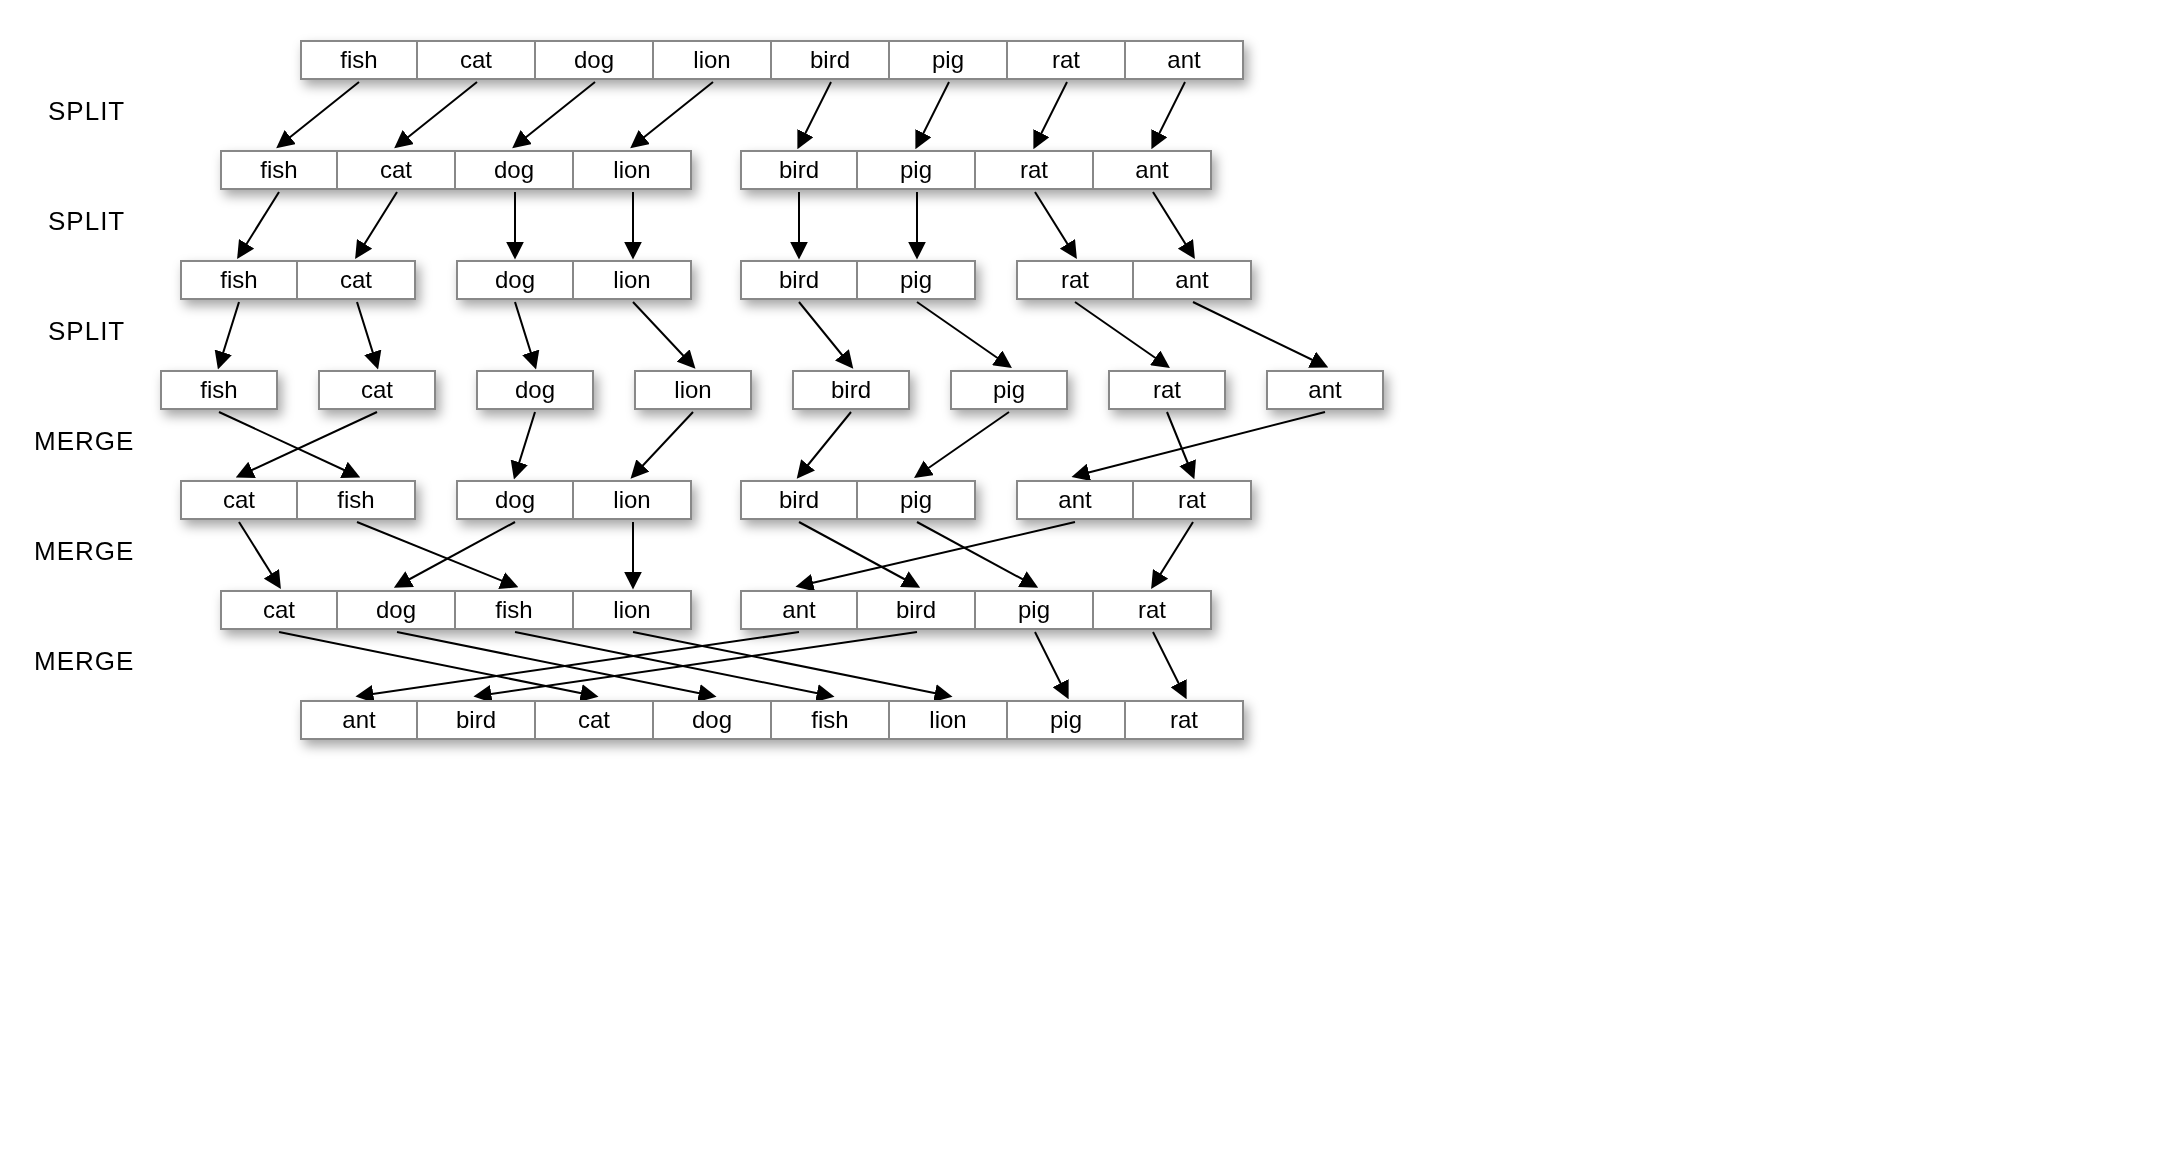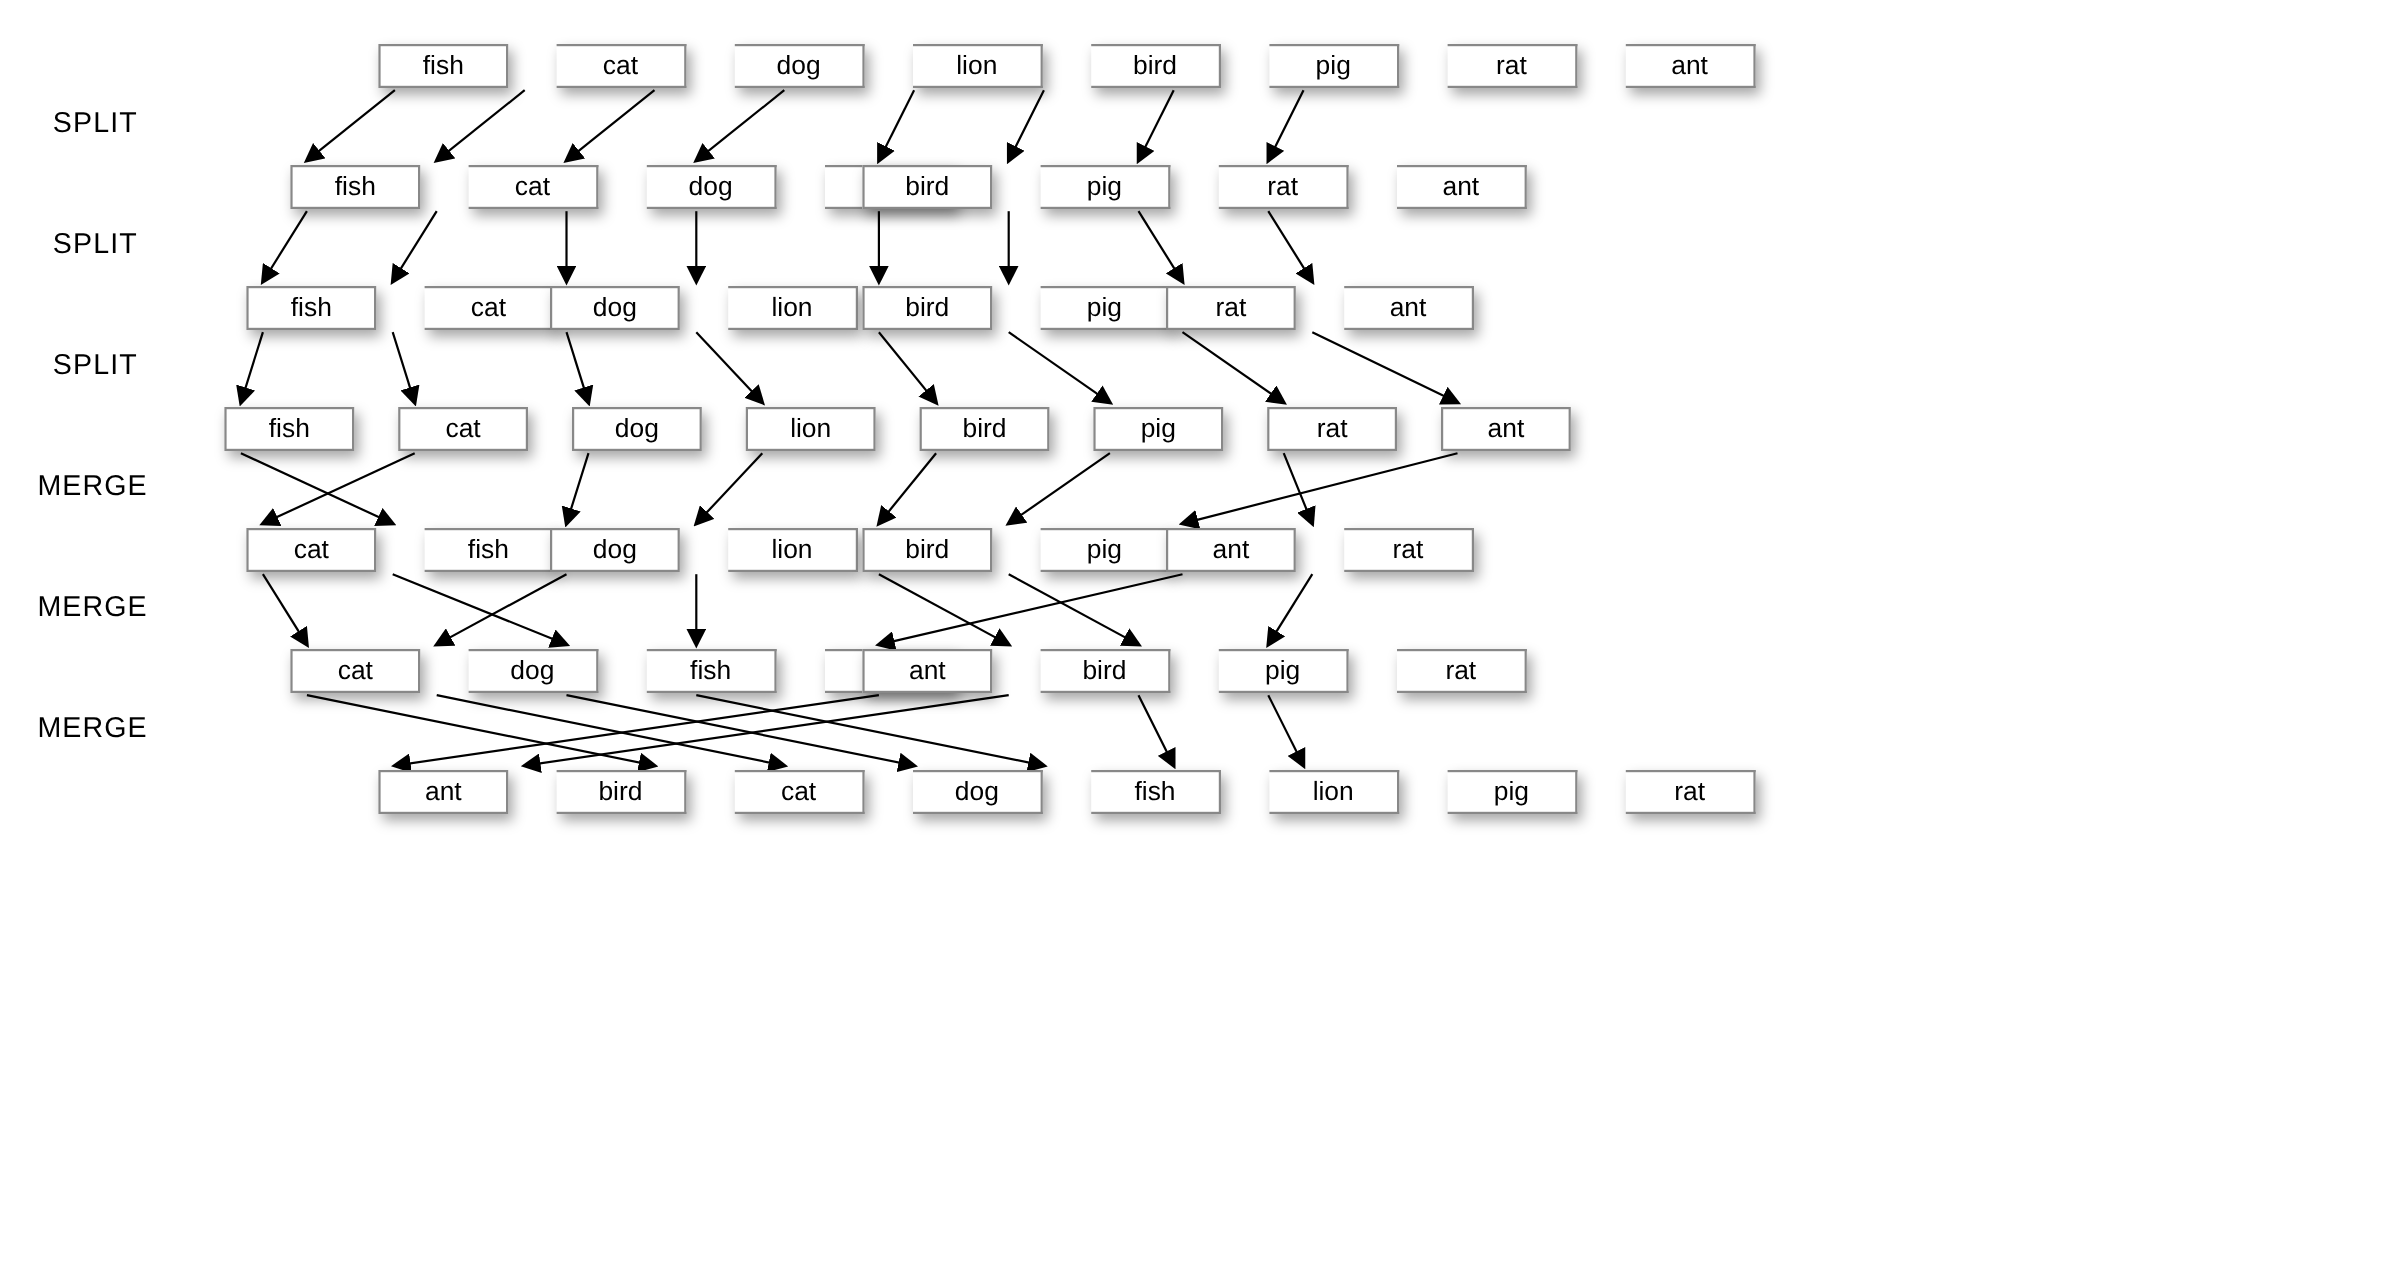--- a/index.html
+++ b/index.html
@@ -29,21 +29,20 @@
     box-sizing: border-box;
     height: 40px;
     border: 2px solid #888;
     background: #fff;
     display: flex;
     align-items: center;
     justify-content: center;
     line-height: 1;
     padding: 0 4px;
     color: #000;
-    margin-left: 44px;
   }
   .group .cell + .cell { border-left: none; }
   svg.arrows {
     position: absolute;
     top: 0;
     left: 0;
     width: 1460px;
     height: 780px;
     pointer-events: none;
   }

